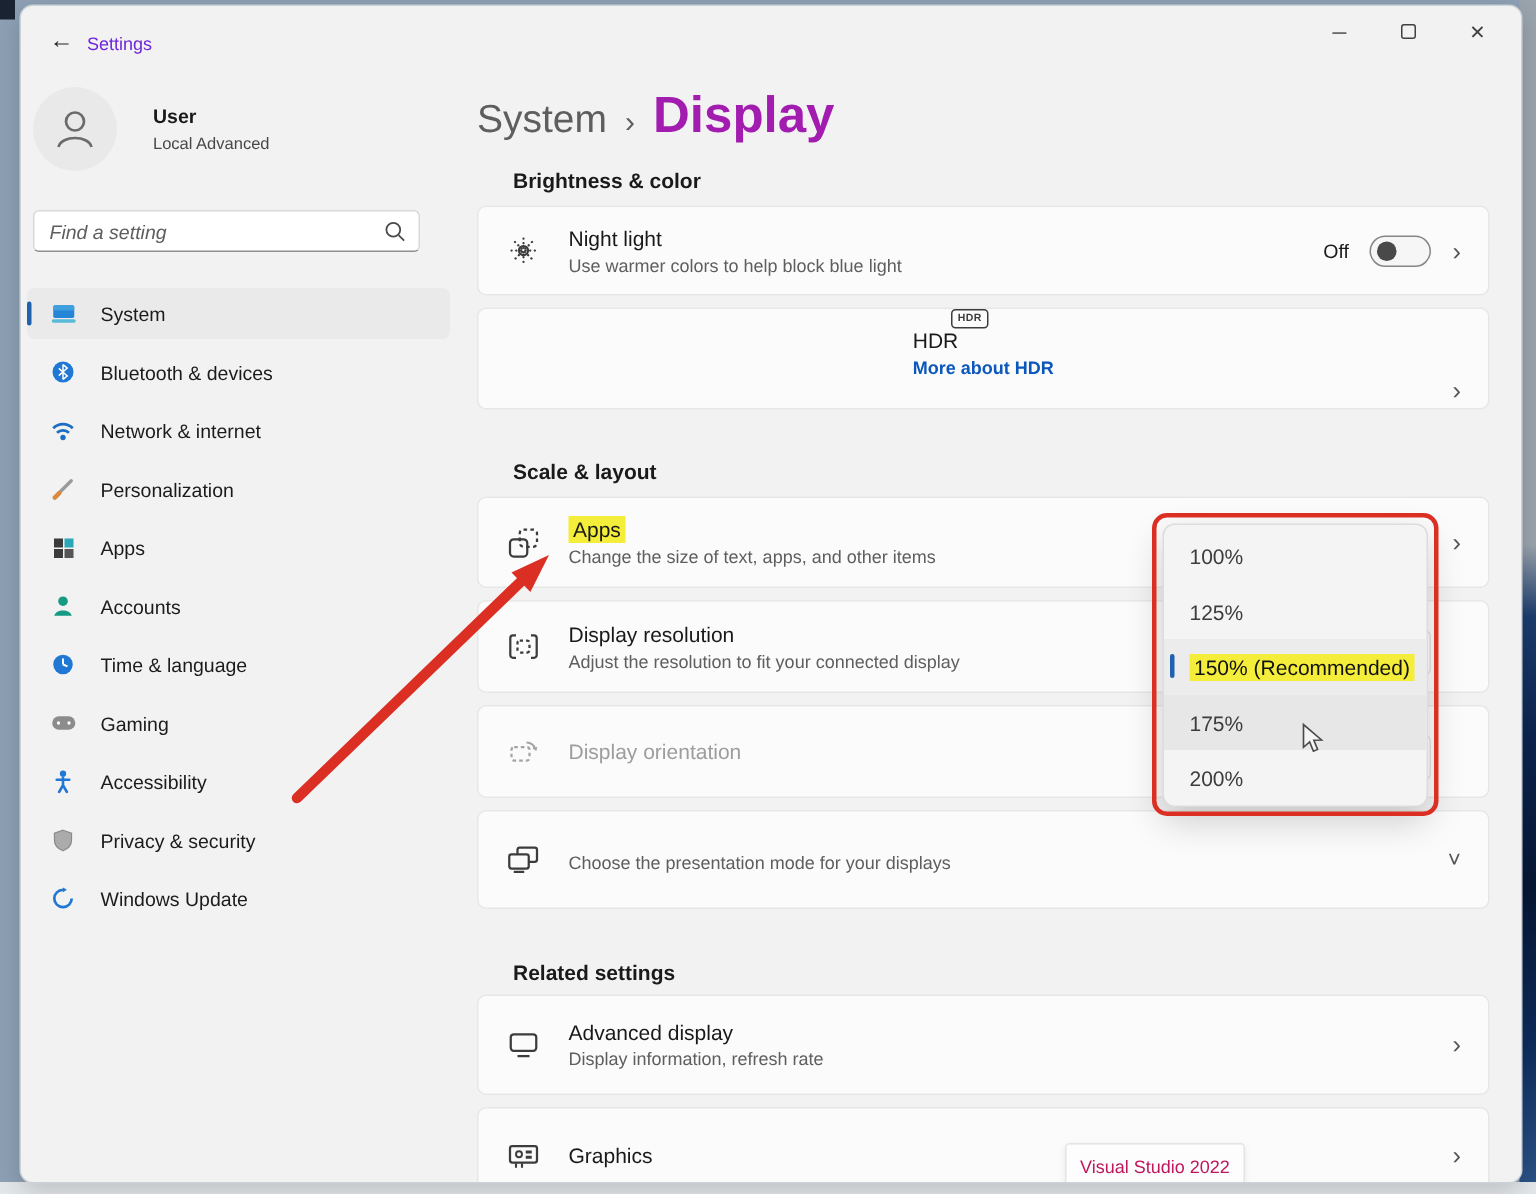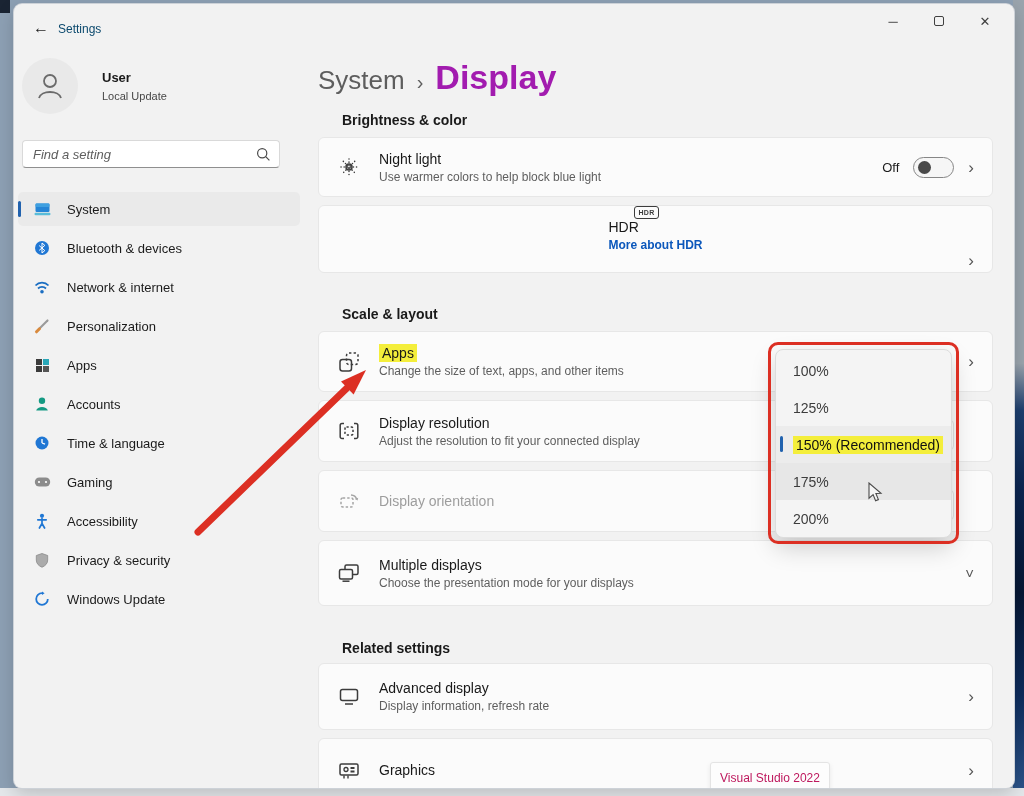--- a/index.html
+++ b/index.html
@@ -13,21 +13,21 @@
   .desktop-bottom { position:absolute; left:0; bottom:0; width:1024px; height:8px; background:#e4e7ea; }
 
   
   .window { position:absolute; left:14px; top:4px; width:1000px; height:784px;
             background:#f2f2f2; border-radius:8px; overflow:hidden;
             box-shadow:0 0 0 1px #cdd2d8, 0 6px 18px rgba(0,0,0,.18); }
 
   
   .back-btn { position:absolute; left:14px; top:12px; width:26px; height:24px; font-size:16px; color:#1f1f1f;
               display:flex; align-items:center; justify-content:center; cursor:default; }
-  .win-title { position:absolute; left:44px; top:18px; font-size:12px; color:#0c4a6e; }
+  .win-title { position:absolute; left:44px; top:18px; font-size:12px; color:#6d28d9; }
   .caption-controls { position:absolute; right:6px; top:2px; display:flex; }
   .cap-btn { width:46px; height:30px; display:flex; align-items:center; justify-content:center; color:#404040; font-size:13px; }
   .cap-max-glyph { width:10px; height:10px; border:1.2px solid #404040; border-radius:2px; }
 
   
   .avatar { position:absolute; left:8px; top:54px; width:56px; height:56px; border-radius:50%;
             background:#e9e9e9; display:flex; align-items:center; justify-content:center; }
   .user-name { position:absolute; left:88px; top:66px; font-size:13px; font-weight:bold; color:#191919; }
   .user-sub  { position:absolute; left:88px; top:86px; font-size:11px; color:#474747; }
 
@@ -129,21 +129,21 @@
       </div>
   </div>
 
   <div class="avatar">
     <svg width="34" height="34" viewBox="0 0 34 34">
       <circle cx="17" cy="12" r="6" fill="none" stroke="#6b6b6b" stroke-width="1.8"></circle>
       <path d="M6,29 C8,21 26,21 28,29" fill="none" stroke="#6b6b6b" stroke-width="1.8"></path>
     </svg>
   </div>
   <div class="user-name">User</div>
-  <div class="user-sub">Local Update</div>
+  <div class="user-sub">Local Advanced</div>
 
   <div class="search-box">
     <input type="text" placeholder="Find a setting" style="">
     <svg class="search-glyph" width="15" height="15" viewBox="0 0 15 15">
       <circle cx="6.2" cy="6.2" r="4.6" fill="none" stroke="#4a4a4a" stroke-width="1.2"></circle>
       <line x1="9.7" y1="9.7" x2="13.4" y2="13.4" stroke="#4a4a4a" stroke-width="1.2"></line>
     </svg>
   </div>
 
   <div class="nav">
@@ -347,21 +347,20 @@
 
     <div class="card" style="top:536px; height:66px;">
       <span class="card-ic">
         <svg width="24" height="20" viewBox="0 0 24 20">
             <rect x="8" y="2" width="13" height="9.5" rx="1.5" fill="none" stroke="#3c3c3c" stroke-width="1.5"></rect>
             <rect x="2.5" y="6.5" width="13" height="9.5" rx="1.5" fill="#fbfbfb" stroke="#3c3c3c" stroke-width="1.5"></rect>
             <line x1="5.5" y1="18.2" x2="12.5" y2="18.2" stroke="#3c3c3c" stroke-width="1.5"></line>
           </svg>
       </span>
       <span class="card-text">
-        <span class="card-title">Multiple displays</span>
         <span class="card-desc">Choose the presentation mode for your displays</span>
       </span>
       <span class="card-right">
         <span class="chev-down">˅</span>
       </span>
     </div>
 
     <div class="section-label" style="top:636px;">Related settings</div>
 
     <div class="card" style="top:659px; height:67px;">

